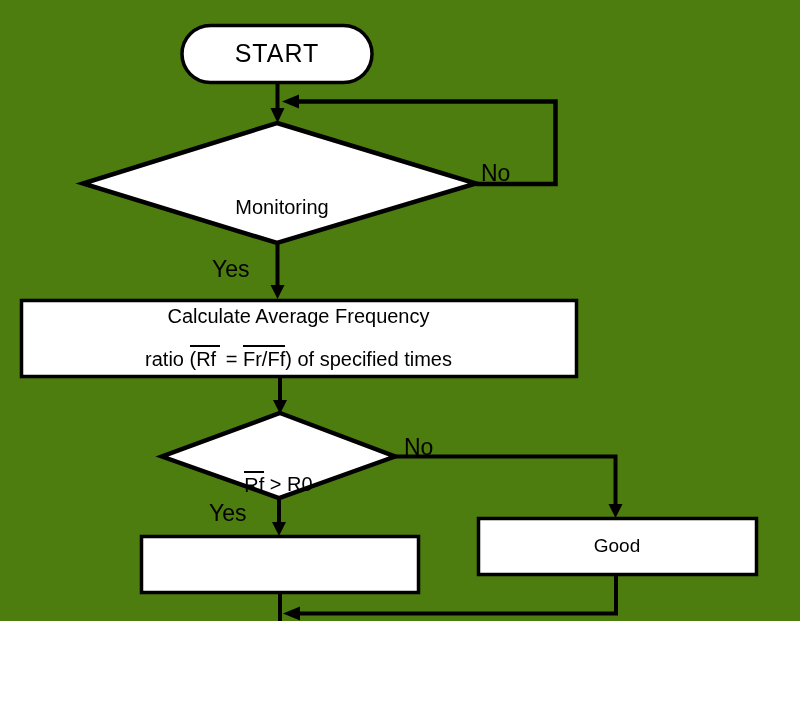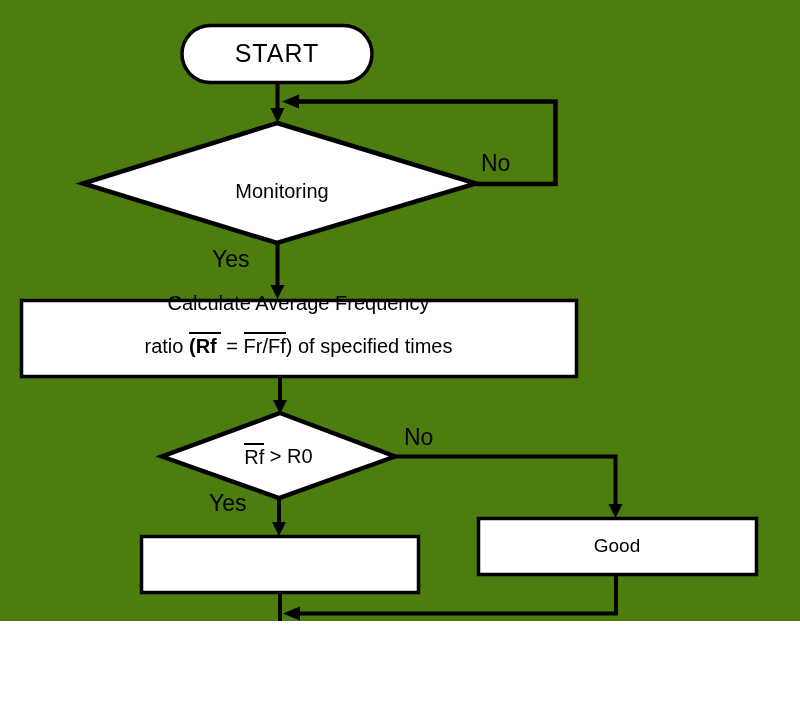--- a/index.html
+++ b/index.html
@@ -42,34 +42,35 @@
     line-height: 28px;
     flex-direction: column;
   }
   .process-label {
     font-size: 20px;
     line-height: 31px;
     flex-direction: column;
   }
   .decision2-label {
     font-size: 20px;
+    margin-top: 28px;
   }
   .box-label {
     font-size: 19px;
   }
   .edge-label {
     font-size: 23px;
+    margin-top: 10px;
   }
   .ov {
     border-top: 2.5px solid #000000;
     padding-top: 1px;
   }
   .ov-pad {
     padding-right: 4px;
-    font-weight: bold;
   }
 </style>
 </head>
 <body>
 
 <div class="stage">
 
   <svg width="800" height="728" viewBox="0 0 800 728">
 
     <g stroke="#000" stroke-width="4" fill="none">
@@ -122,25 +123,25 @@
 
     <rect x="478.5" y="518.5" width="278" height="56" fill="#fff" stroke="#000" stroke-width="3.5"></rect>
 
     <rect x="141.5" y="536.5" width="277" height="56" fill="#fff" stroke="#000" stroke-width="3.5"></rect>
 
     <rect x="181.5" y="654.5" width="190" height="56" rx="28" ry="28" fill="#fff" stroke="#000" stroke-width="3.5"></rect>
   </svg>
 
   <div class="lbl center terminal-label" style="left:182px; top:25px; width:190px; height:57px;">START</div>
 
-  <div class="lbl center decision1-label" style="left:152px; top:160px; width:260px; height:62px;">
+  <div class="lbl center decision1-label" style="left:152px; top:176px; width:260px; height:62px;">
     <span>Monitoring</span>
   </div>
 
-  <div class="lbl center process-label" style="left:21px; top:293px; width:555px; height:64px;gap:12px;">
+  <div class="lbl center process-label" style="left:21px; top:306px; width:555px; height:64px;gap:12px;">
     <span>Calculate Average Frequency</span>
     <span><span>ratio </span><span class="ov ov-pad">(Rf</span><span> = </span><span class="ov">Fr/Ff</span><span>) of specified times</span></span>
   </div>
 
   <div class="lbl center decision2-label" style="left:162px; top:441px; width:233px; height:30px;">
     <span class="ov">Rf</span><span> &gt; R0</span>
   </div>
 
   <div class="lbl center box-label" style="left:478px; top:518px; width:278px; height:56px;text-align:right;">Good</div>
 

